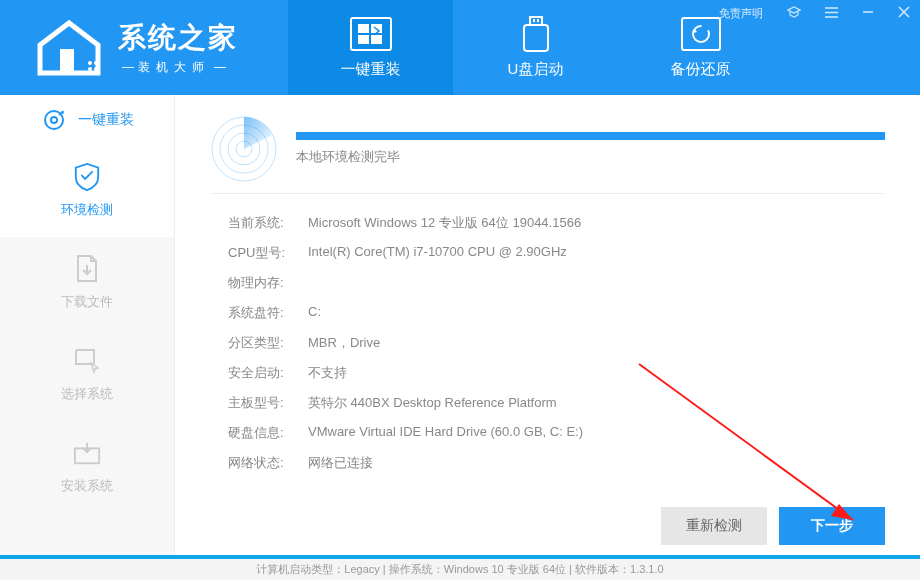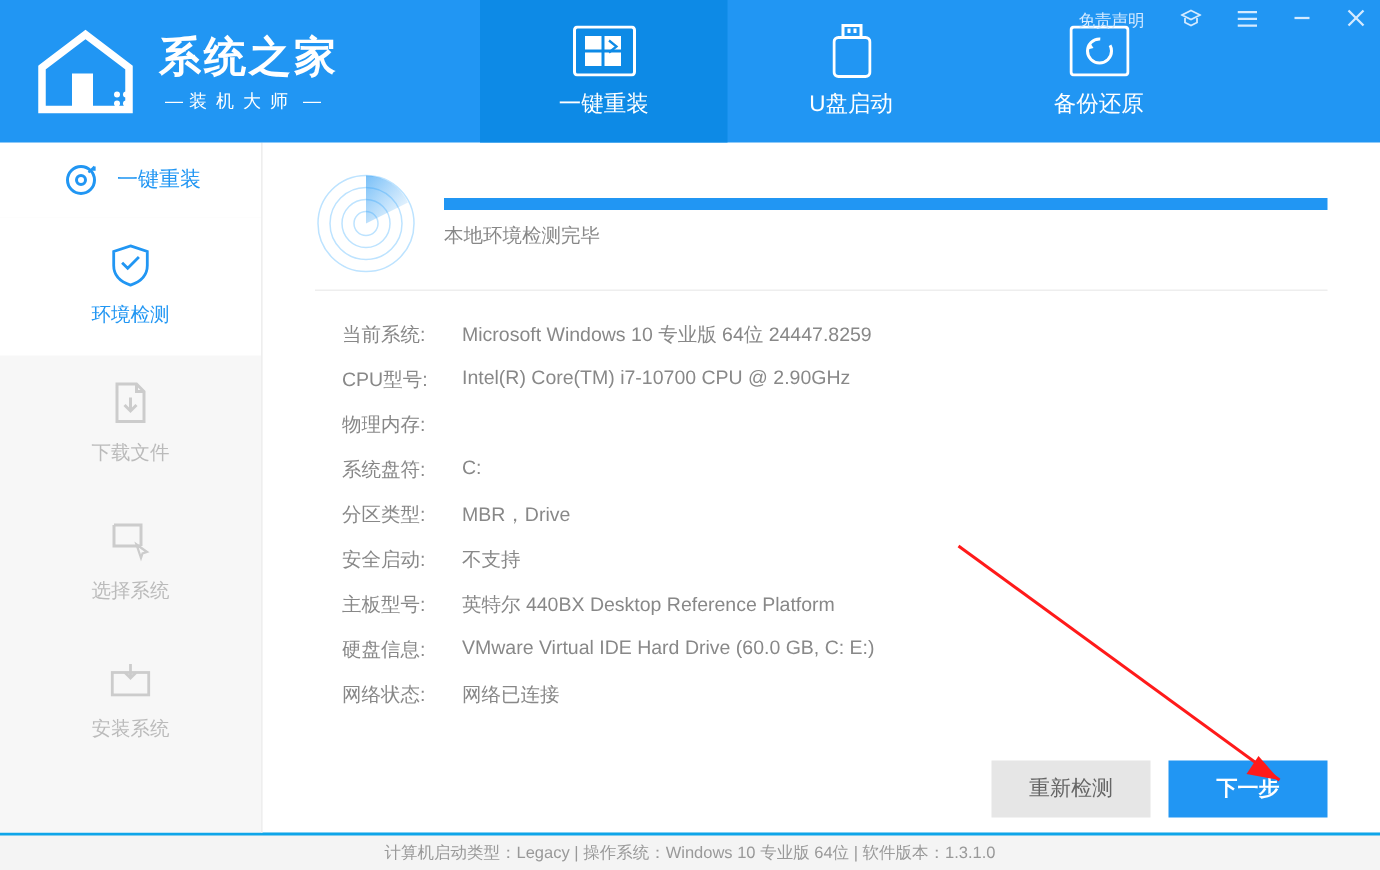--- a/index.html
+++ b/index.html
@@ -1,19 +1,19 @@
 <!DOCTYPE html>
 <html><head>
   <meta charset="utf-8">
   <style>
     * { margin: 0; padding: 0; box-sizing: border-box; }
     body { font-family: "Microsoft YaHei", sans-serif; width: 920px; height: 580px; overflow: hidden; background: #fff; }
     
     .header { background: #2196f3; height: 95px; display: flex; position: relative; }
-    .logo-area { display: flex; align-items: center; padding-left: 18px; width: 320px; }
+    .logo-area { display: flex; align-items: center; padding-left: 30px; width: 288px; }
     .logo-icon { width: 78px; height: 65px; }
     .logo-text { color: #fff; margin-left: 10px; }
     .logo-title { font-size: 28px; font-weight: bold; letter-spacing: 2px; }
     .logo-sub { font-size: 12px; text-align: left; letter-spacing: 6px; margin-top: 2px; }
     .logo-sub::before, .logo-sub::after { content: "—"; letter-spacing: 0; margin: 0 4px; }
     
     .tabs { display: flex; flex: 1; justify-content: flex-start; padding-left: 0px; }
     .tab { width: 165px; display: flex; flex-direction: column; align-items: center; justify-content: center; color: #fff; font-size: 15px; cursor: pointer; }
     .tab.active { background: #0d8ae6; }
     .tab-icon { height: 36px; width: 44px; margin-bottom: 8px; display: flex; align-items: center; justify-content: center; }
@@ -43,21 +43,21 @@
     .info-label { width: 80px; color: #888; }
     .info-value { flex: 1; color: #888; }
     
     .buttons { display: flex; justify-content: flex-end; gap: 12px; margin-top: 4px; }
     .btn { width: 106px; height: 38px; border: none; font-size: 14px; cursor: pointer; }
     .btn-secondary { background: #e6e6e6; color: #666; }
     .btn-primary { background: #2196f3; color: #fff; font-weight: bold; }
     
     .arrow { position: absolute; pointer-events: none; }
     
-    .footer { height: 25px; background: #f4f4f4; border-top: 2px solid #0ea5e9; font-size: 11px; color: #999; display: flex; align-items: center; justify-content: center; }
+    .footer { height: 25px; background: #f4f4f4; border-top: 4px solid #0ea5e9; font-size: 11px; color: #999; display: flex; align-items: center; justify-content: center; }
   </style>
 </head>
 <body>
 
 <div class="header">
   <div class="logo-area">
     <svg class="logo-icon" viewBox="0 0 78 65">
       <path d="M10 30 L39 8 L68 30 L68 58 L10 58 Z" fill="none" stroke="#fff" stroke-width="5"></path>
       <rect x="30" y="34" width="14" height="24" fill="#fff"></rect>
       <circle cx="60" cy="48" r="2" fill="#fff"></circle>
@@ -201,21 +201,21 @@
       </svg>
       <div class="progress-area">
         <div class="progress-bar"></div>
         <div class="progress-label">本地环境检测完毕</div>
       </div>
     </div>
     <hr class="divider">
     <div class="info-list">
       <div class="info-row">
           <span class="info-label">当前系统:</span>
-          <span class="info-value">Microsoft Windows 10 专业版 64位 24447.8259</span>
+          <span class="info-value">Microsoft Windows 12 专业版 64位 19044.1566</span>
         </div>
       <div class="info-row">
           <span class="info-label">CPU型号:</span>
           <span class="info-value">Intel(R) Core(TM) i7-10700 CPU @ 2.90GHz</span>
         </div>
       <div class="info-row">
           <span class="info-label">物理内存:</span>
         </div>
       <div class="info-row">
           <span class="info-label">系统盘符:</span>

